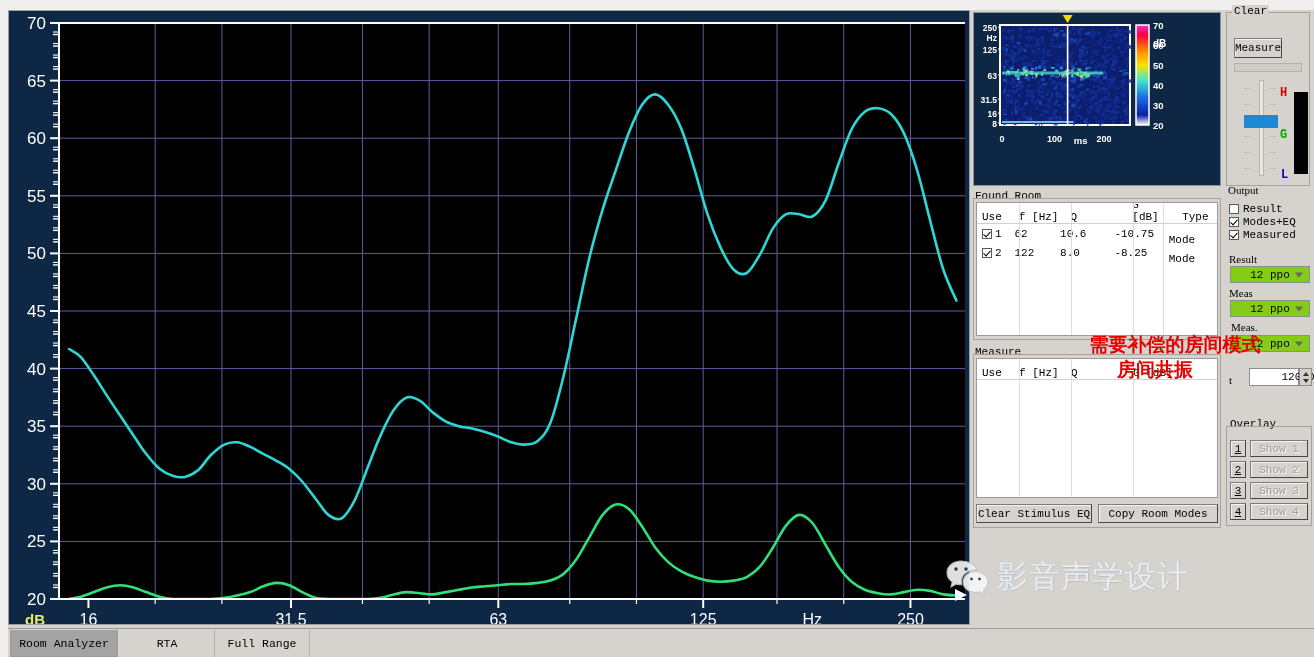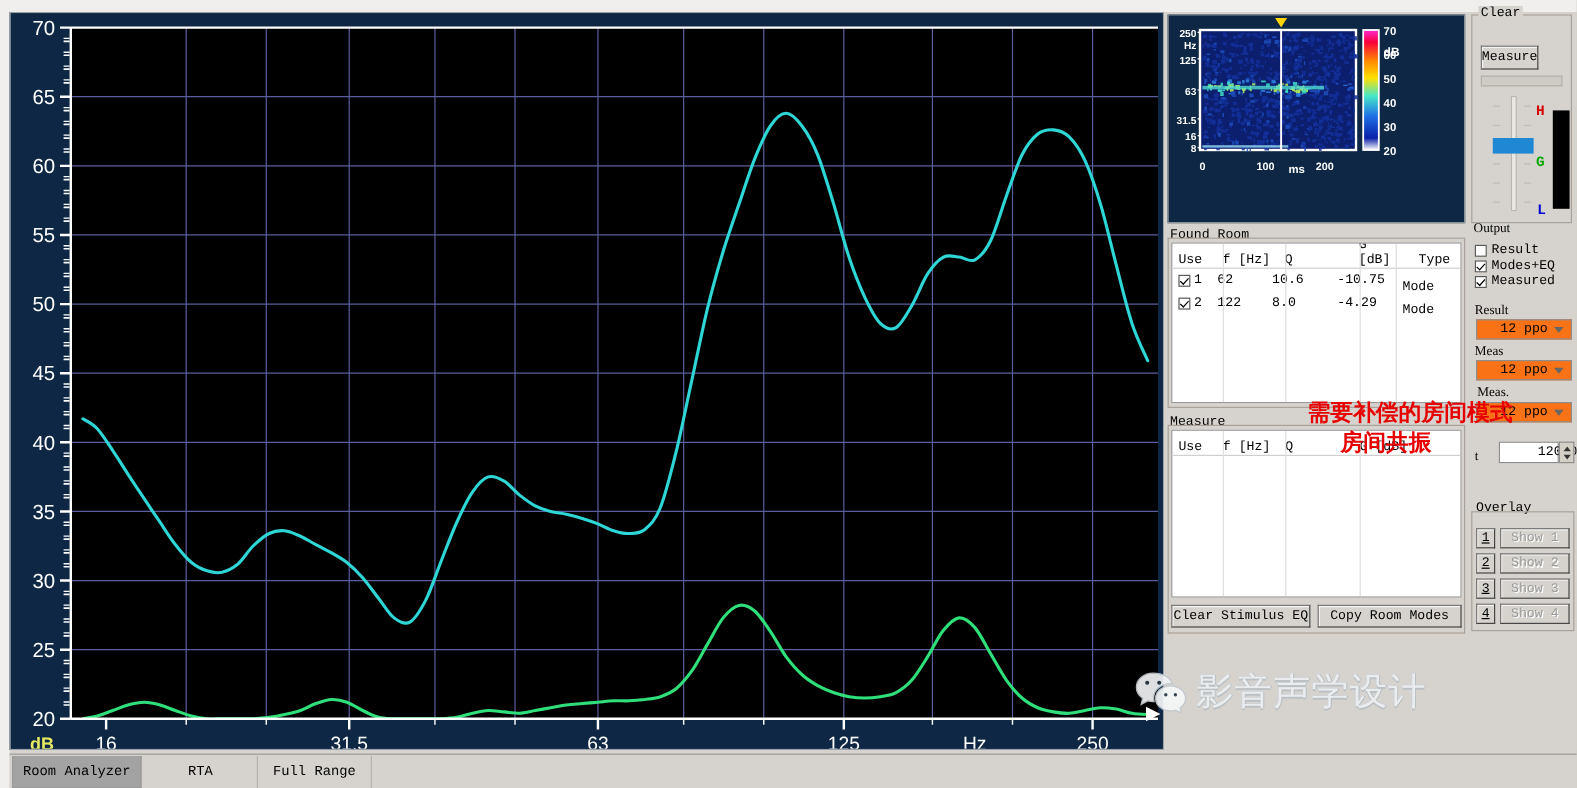--- a/index.html
+++ b/index.html
@@ -37,21 +37,21 @@
   .c-t{width:55px;box-sizing:border-box;margin-top:12px;}
   .vline{position:absolute;top:0;bottom:0;width:1px;background:#dedede;}
   .cbx{width:10px;height:10px;border:1px solid #5a5a5a;background:#fff;display:inline-block;position:relative;box-sizing:border-box;flex:0 0 auto;}
   .cbx.on::after{content:"";position:absolute;left:2px;top:0px;width:3px;height:6px;border:solid #000;border-width:0 1.6px 1.6px 0;transform:rotate(42deg);}
 
   .btn{background:#d6d3ce;border:1px solid #7b7b7b;border-right-color:#464646;border-bottom-color:#464646;
        box-shadow:inset 1px 1px 0 #f4f3f1;font-family:"Liberation Mono",monospace;font-size:11px;color:#000;
        display:flex;align-items:center;justify-content:center;box-sizing:border-box;cursor:default;}
   .btn.dis{color:#9b9b9b;text-shadow:1px 1px 0 #fff;}
 
-  .sel{background:#f97316;border:1px solid #8d8d8d;box-sizing:border-box;display:flex;align-items:center;
+  .sel{background:#84cc16;border:1px solid #8d8d8d;box-sizing:border-box;display:flex;align-items:center;
        justify-content:center;position:relative;font-size:11px;color:#000;}
   .sel .arrow{position:absolute;right:6px;top:50%;transform:translateY(-50%);width:0;height:0;
        border-left:4px solid transparent;border-right:4px solid transparent;border-top:5px solid #666;}
 
   .chk-row{display:flex;align-items:center;gap:4px;font-size:11px;color:#000;margin-bottom:1px;}
 
   .lbl{font-size:11px;color:#000;font-family:Liberation Serif, serif;}
 
   
   #actionFrame{position:absolute;left:256px;top:2px;width:84px;height:174px;border:1px solid #a9a29a;box-sizing:border-box;}
@@ -1262,21 +1262,21 @@
         <span class="c-g">-10.75</span>
         <span class="c-t">Mode</span>
       </div>
       <div class="tbl-row">
         <span class="c-use">
             <i class="cbx on"></i>
             <em style="font-style:normal">2</em>
           </span>
         <span class="c-f">122</span>
         <span class="c-q">8.0</span>
-        <span class="c-g">-4.29</span>
+        <span class="c-g">-8.25</span>
         <span class="c-t">Mode</span>
       </div>
     </div>
 
     <div class="group-label" style="left:3px;top:336px;">Measure</div>
     <div class="group-frame" style="left:3px;top:344px;width:248px;height:174px;"></div>
 
     <div class="tbl" id="stimTbl" style="left:6px;top:348px;width:242px;height:140px;">
       <div class="vline" style="left:42px;"></div>
       <div class="vline" style="left:94px;"></div>

